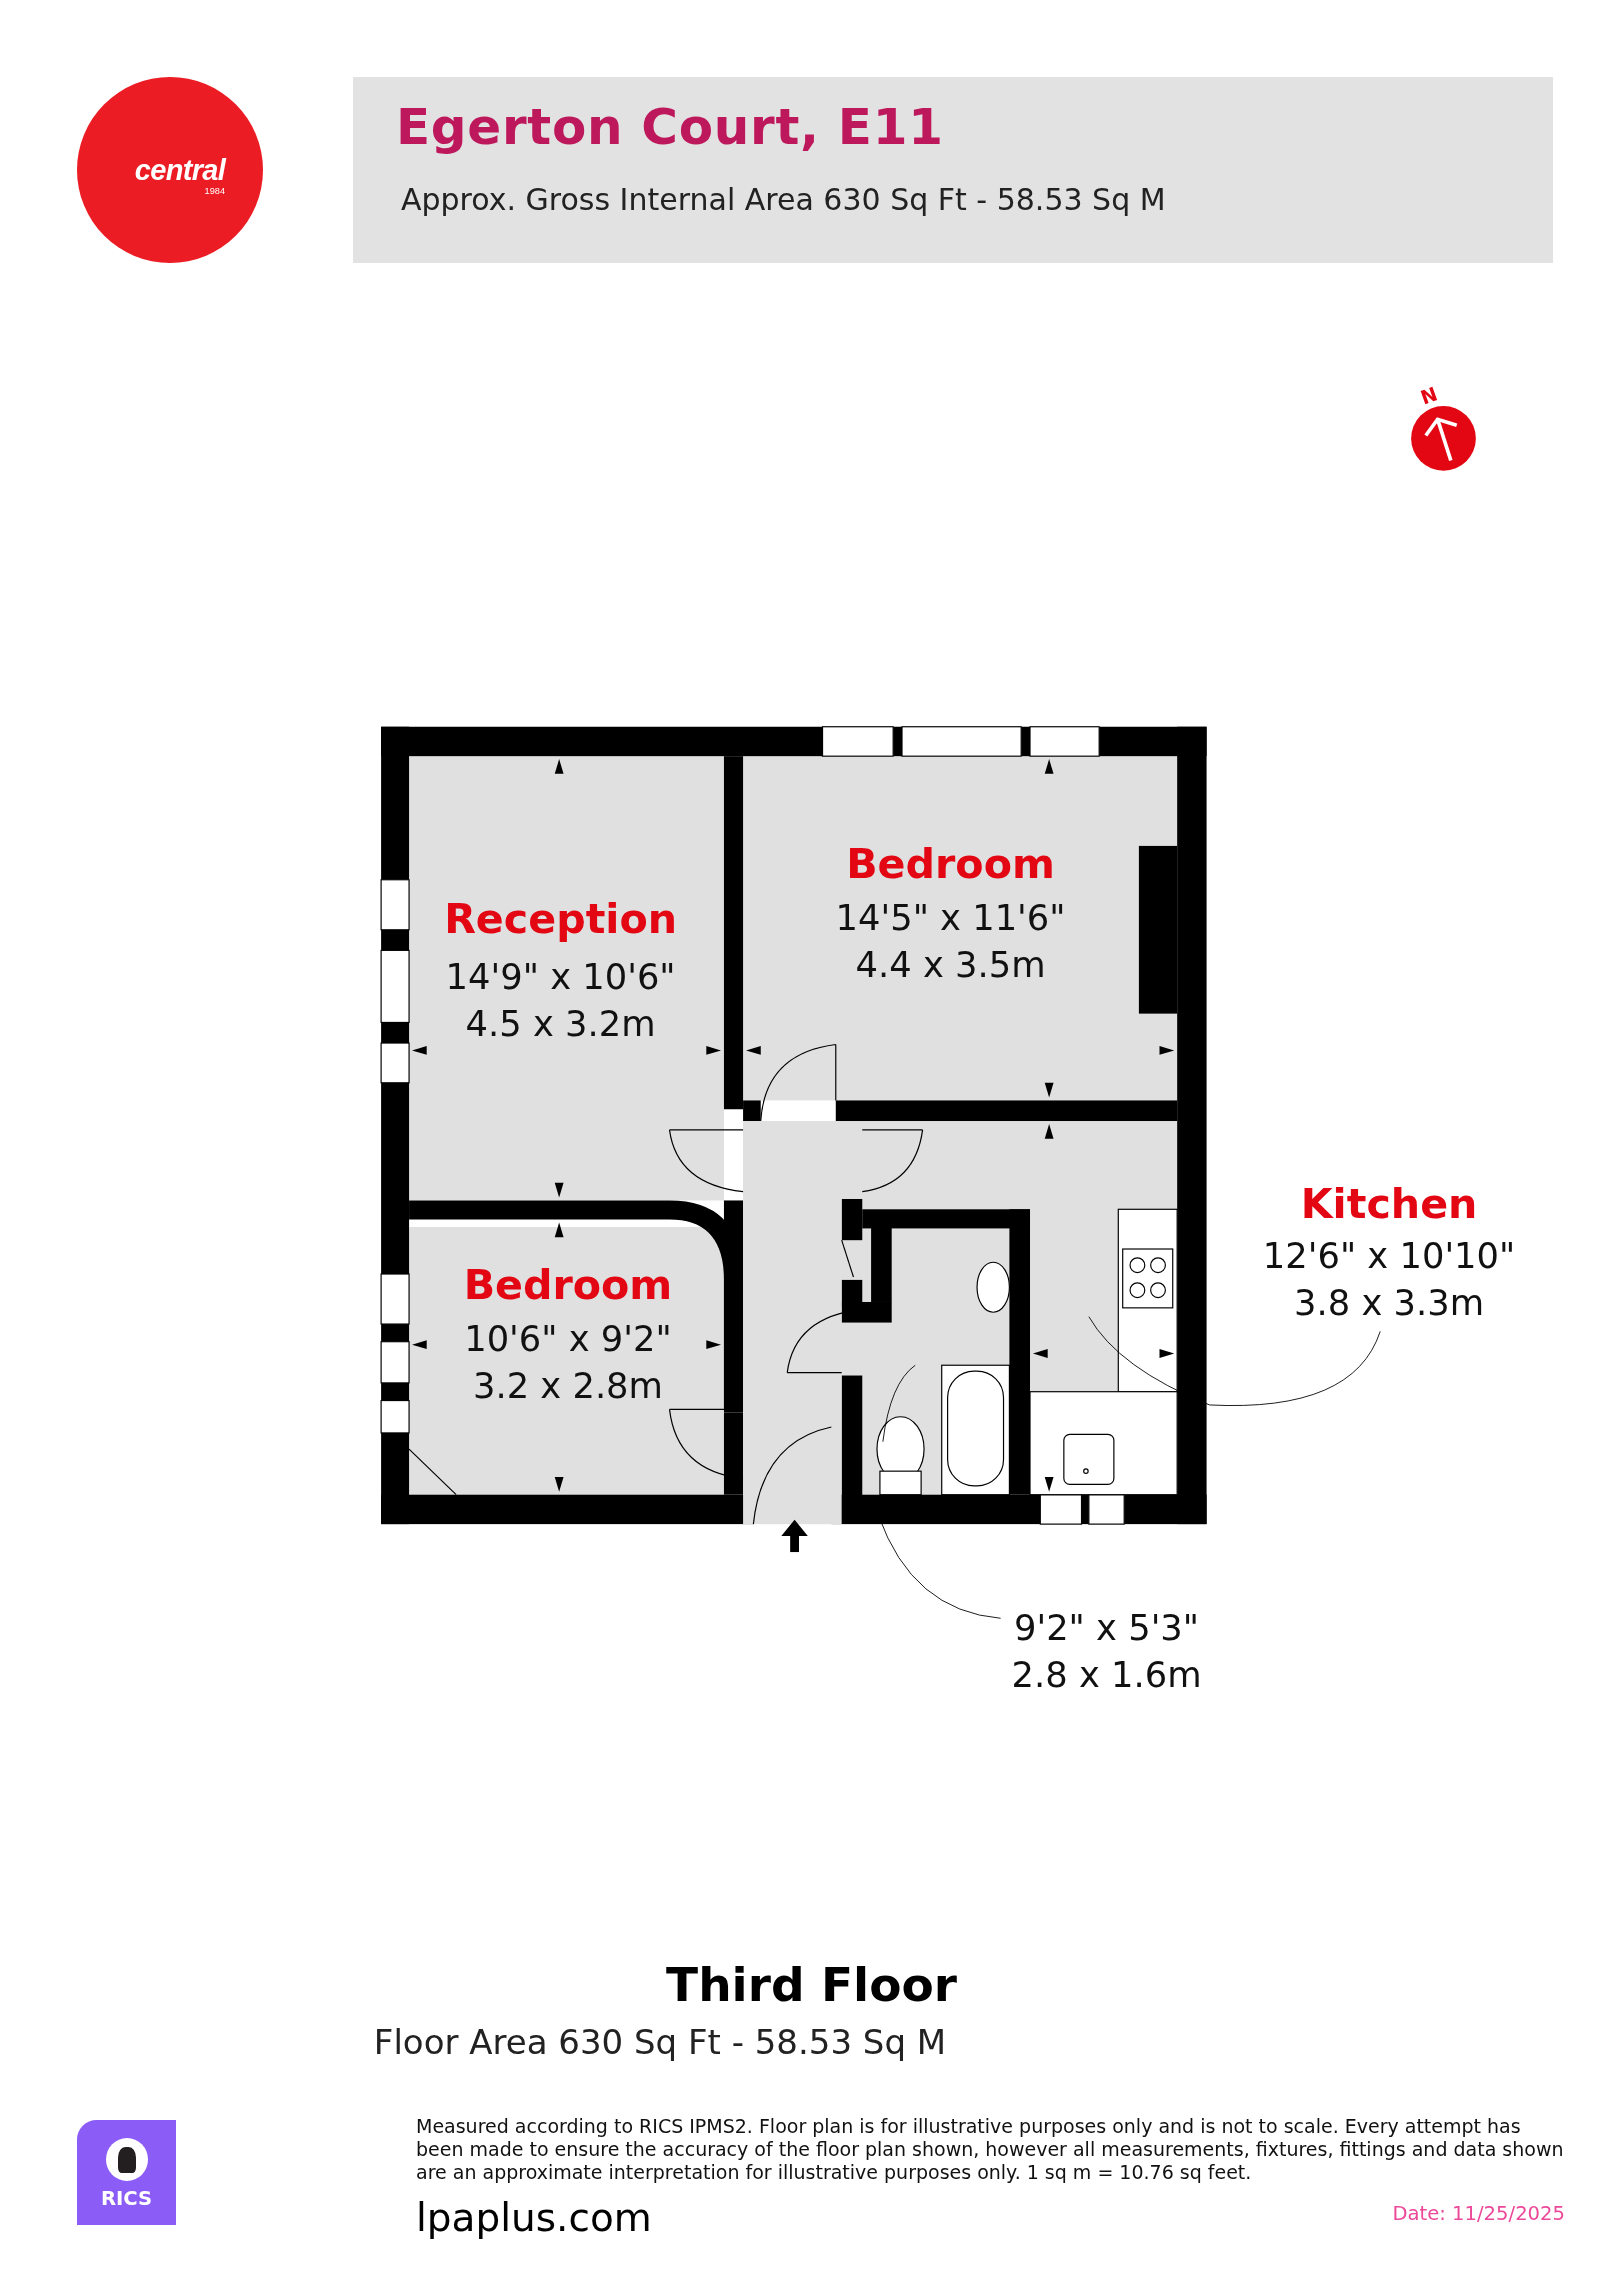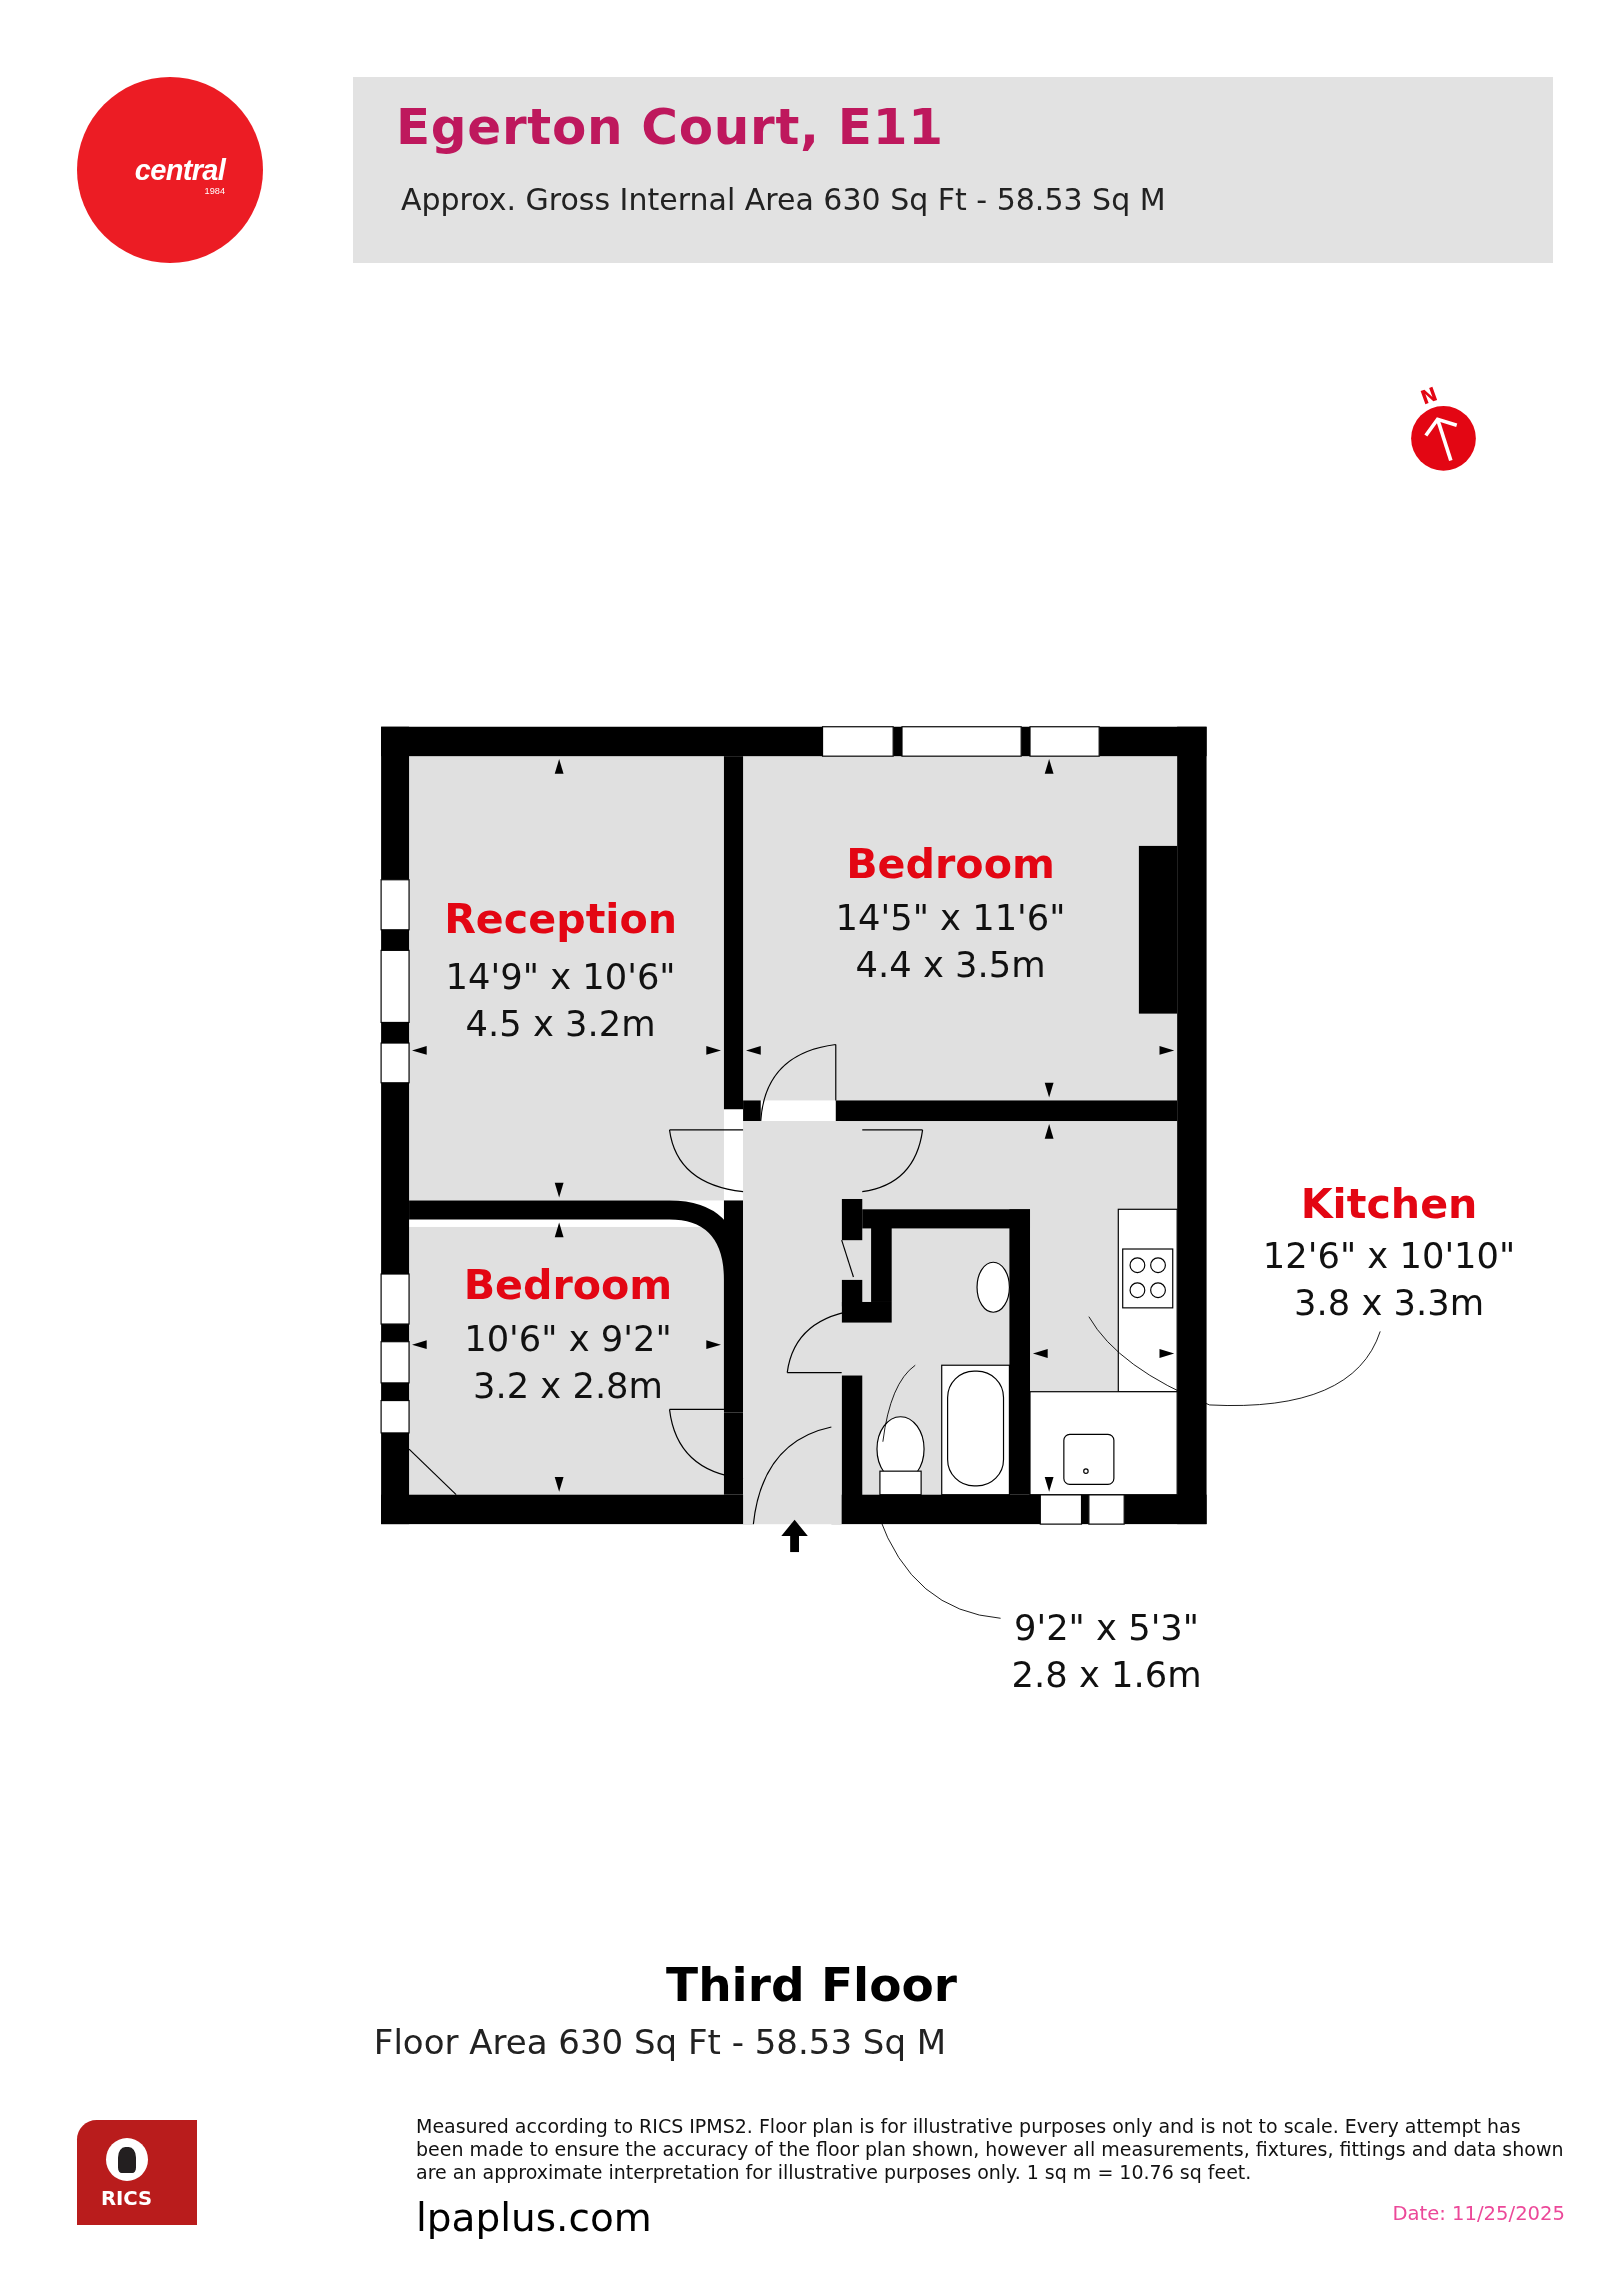--- a/index.html
+++ b/index.html
@@ -10,21 +10,21 @@
   #logo .year { position:absolute; right:38px; top:109px; color:#fff; font-family:"Liberation Sans", sans-serif; font-size:9.2px; }
   #header-band { left:353px; top:77px; width:1200px; height:186px; background:#e2e2e2; }
   #title { left:396px; top:98px; color:#be185d; font-family:"DejaVu Sans", sans-serif; font-weight:bold; font-size:50px; letter-spacing:0.7px; }
   #subtitle { left:401px; top:182px; color:#222; font-family:"DejaVu Sans", sans-serif; font-size:30px; }
   #plan { left:0; top:0; width:1623px; height:2295px; }
   .room-name { font-family:"DejaVu Sans", sans-serif; font-weight:bold; fill:#e30613; }
   .room-dim { font-family:"DejaVu Sans", sans-serif; fill:#111; }
   #floor-title { left:0; width:1623px; top:1957px; text-align:center; font-family:"DejaVu Sans", sans-serif; font-weight:bold; font-size:47px; color:#000; }
   #floor-area { left:0; width:1320px; top:2022px; text-align:center; font-family:"DejaVu Sans", sans-serif; font-size:34px; color:#222; }
   #rics { left:77px; top:2120px; width:302px; height:105px; }
-  #rics .dark { position:absolute; left:0; top:0; width:120px; height:105px; background:#b91c1c; border-radius:19.6px 0 0 0; }
+  #rics .dark { position:absolute; left:0; top:0; width:99px; height:105px; background:#8b5cf6; border-radius:19.6px 0 0 0; }
   #rics .dark .lion { position:absolute; left:29px; top:18.3px; width:42px; height:43px; border-radius:50%; background:#fff; }
   #rics .dark .lion::after { content:""; position:absolute; left:11.8px; top:9.2px; width:18.3px; height:26px; background:#231f20; border-radius:40% 40% 20% 20%; }
   #rics .dark .rics-word { position:absolute; left:0; width:99px; top:67px; text-align:center; color:#fff; font-family:"DejaVu Sans", sans-serif; font-weight:bold; font-size:19.6px; }
   #rics .box { position:absolute; left:105px; top:0; width:194px; height:98px; border:3.3px solid #231f20; border-radius:0 0 26px 0; }
   #rics .box .line { position:absolute; left:18.3px; font-family:"DejaVu Sans", sans-serif; font-weight:bold; font-size:23.6px; color:#231f20; line-height:26px; }
   #disclaimer { left:416px; top:2115px; width:1152px; font-family:"DejaVu Sans", sans-serif; font-size:19px; line-height:23px; color:#111; }
   #site { left:416px; top:2195px; font-family:"DejaVu Sans", sans-serif; font-size:39px; color:#000; }
   #date { right:58px; top:2202px; font-family:"DejaVu Sans", sans-serif; font-size:19.6px; color:#ec4899; }
 </style>
 </head>

